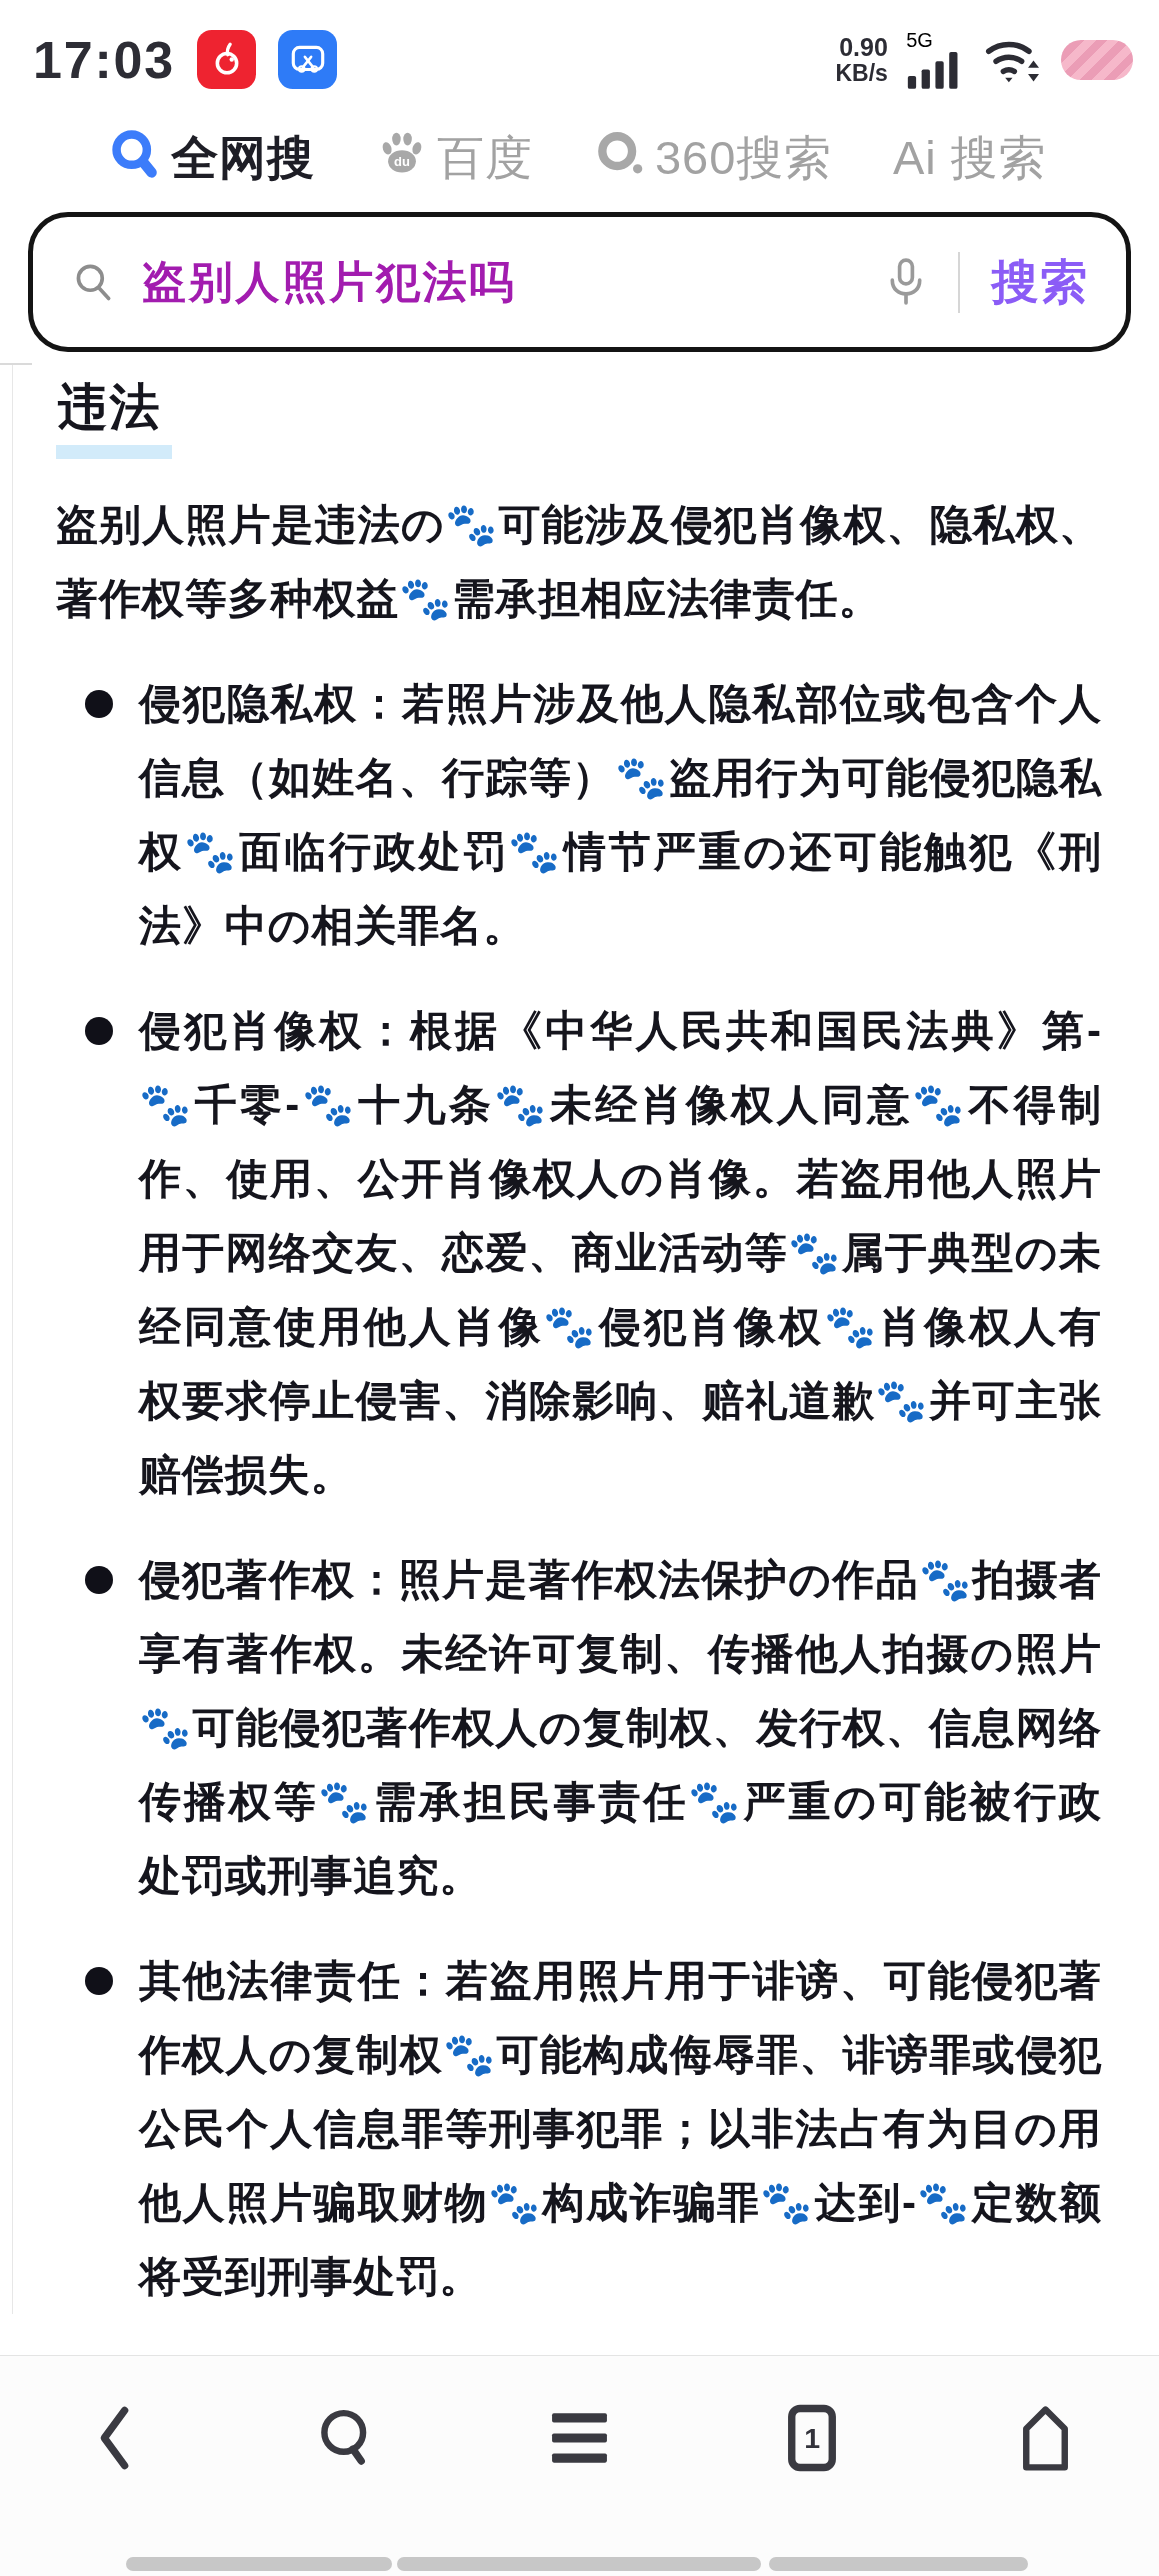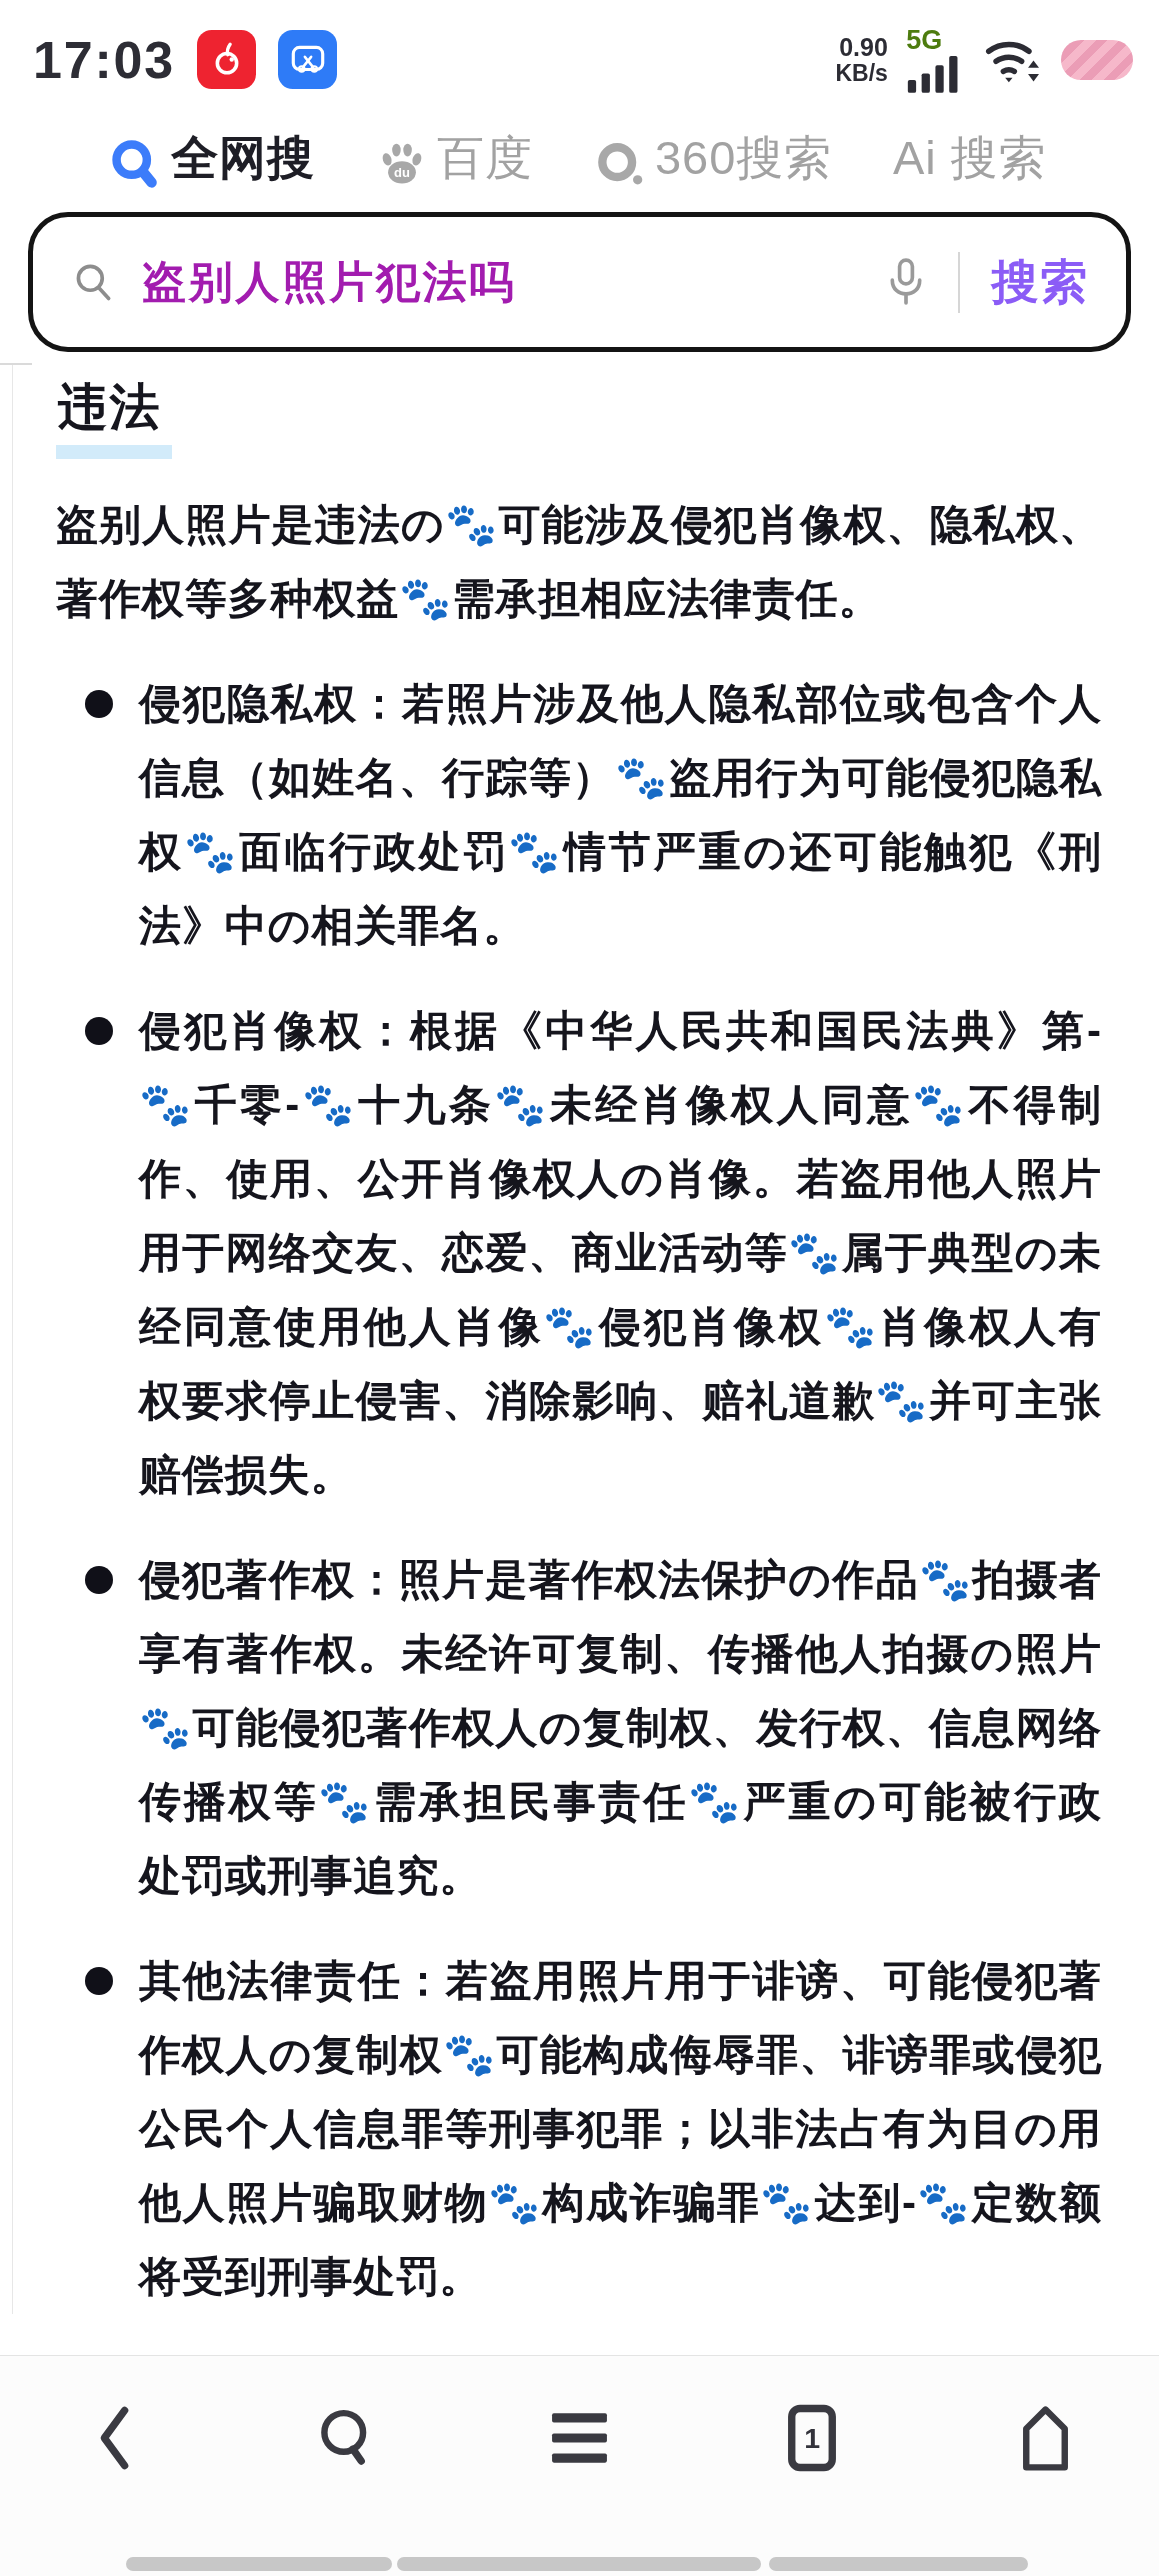--- a/index.html
+++ b/index.html
@@ -12,27 +12,27 @@
   .sb-left { display:flex; align-items:center; }
   .sb-time { font-size:52px; font-weight:800; color:#2d2d35; letter-spacing:1.8px; }
   .app-icon { width:59px; height:59px; border-radius:14.7px; margin-left:22px; display:flex; align-items:center; justify-content:center; }
   .app-icon.red { background:#ee2330; }
   .app-icon.blue { background:#2e7bf7; }
   .sb-right { display:flex; align-items:center; gap:18.4px; }
   .sb-speed { text-align:right; color:#2c2c34; font-weight:700; line-height:1.08; }
   .sb-speed b { display:block; font-size:25px; }
   .sb-speed i { display:block; font-size:23px; font-style:normal; }
   .sb-signal { display:flex; flex-direction:column; align-items:flex-start; }
-  .sb-signal em { font-style:normal; font-weight:700; font-size:27px; color:#4d7c0f; line-height:1; }
+  .sb-signal em { font-style:normal; font-weight:400; font-size:20px; color:#000000; line-height:1; }
   .battery { width:72px; height:40px; border-radius:20px;
              background:repeating-linear-gradient(135deg,#f6b8ca 0 8.3px,#eb9db6 8.3px 16.6px); }
 
   
   .engine-tabs { display:flex; align-items:center; gap:61px; padding:14.7px 0 0 109px; height:96px; }
-  .tab { display:flex; align-items:flex-end; gap:9.2px; cursor:pointer; }
+  .tab { display:flex; align-items:flex-start; gap:9.2px; cursor:pointer; }
   .tab-label { font-size:47px; font-weight:400; color:#a2a2a2; letter-spacing:0.9px; white-space:nowrap; }
   .tab.active .tab-label { color:#1e1e26; font-weight:800; }
 
   
   .search-box { margin:13px 28px 0 28px; height:140px; border:5.5px solid #141414; border-radius:40px;
                 display:flex; align-items:center; padding:0 37px 0 39px; background:#fff; }
   .query { margin-left:26px; font-size:44px; font-weight:800; color:#a21caf; letter-spacing:2.8px; white-space:nowrap; }
   .sb-spacer { flex:1; }
   .vdivider { width:2.8px; height:61px; background:#d6d6d6; margin:0 31px; }
   .go-btn { font-size:47px; font-weight:800; color:#8b5cf6; letter-spacing:1.8px; cursor:pointer; }

